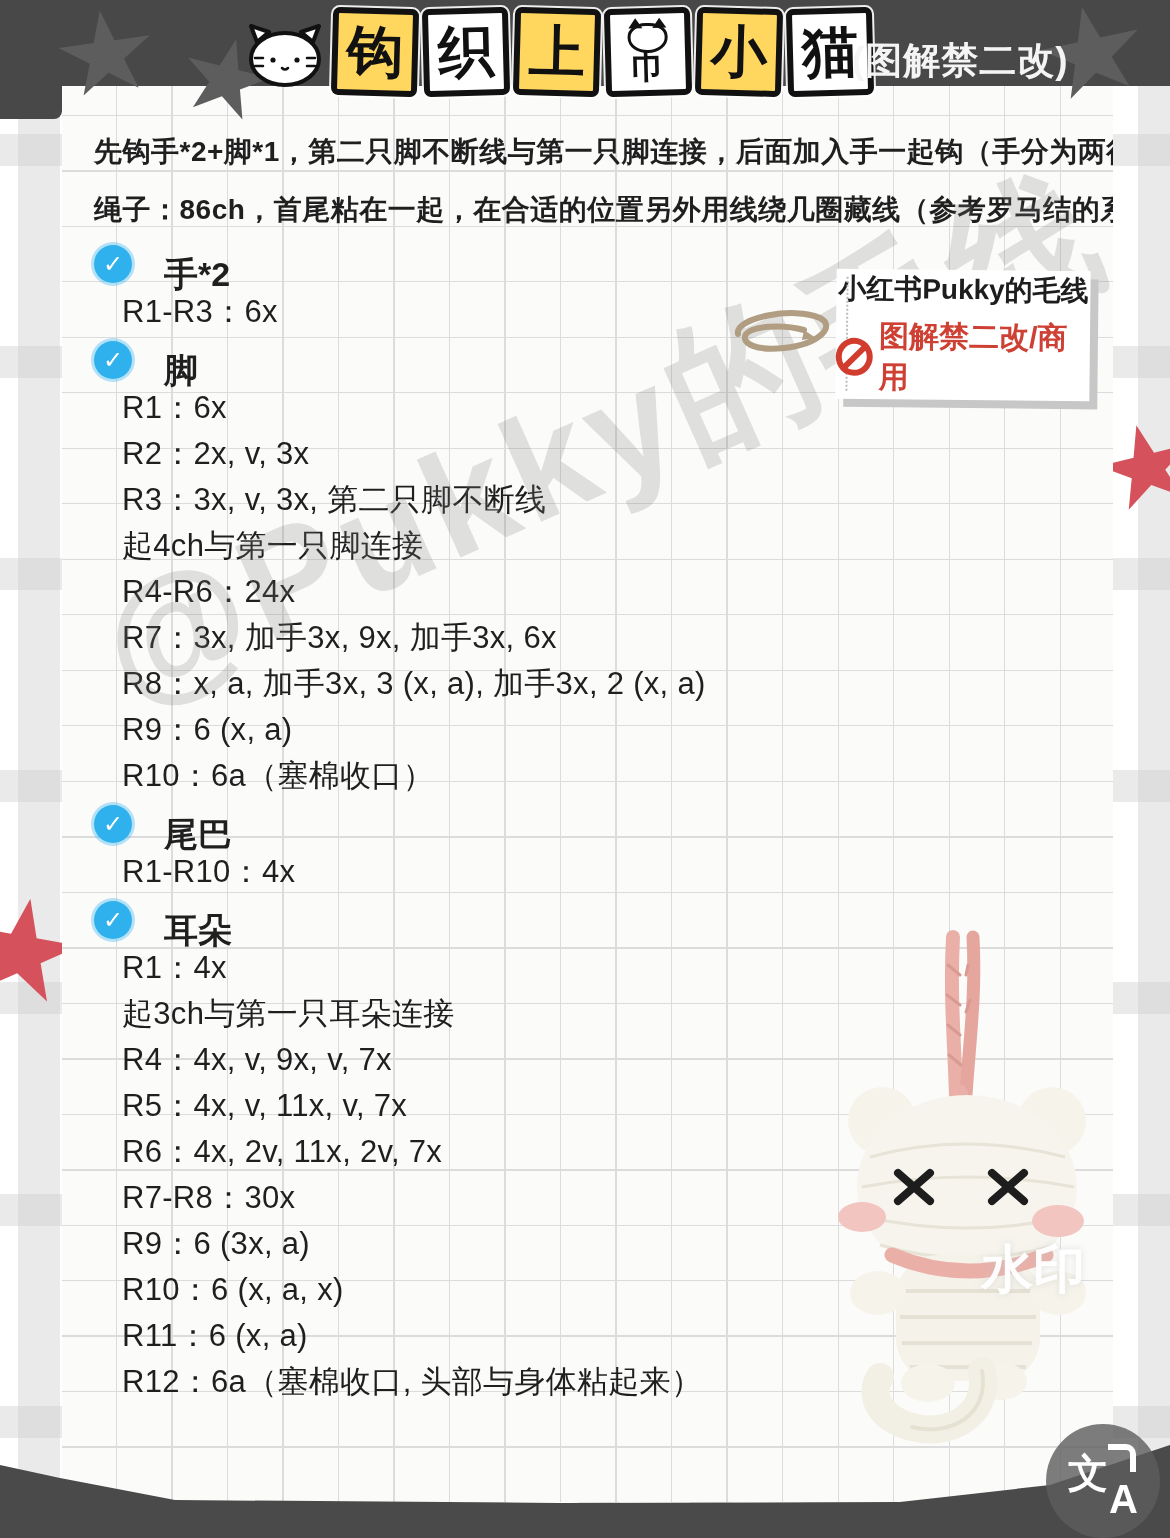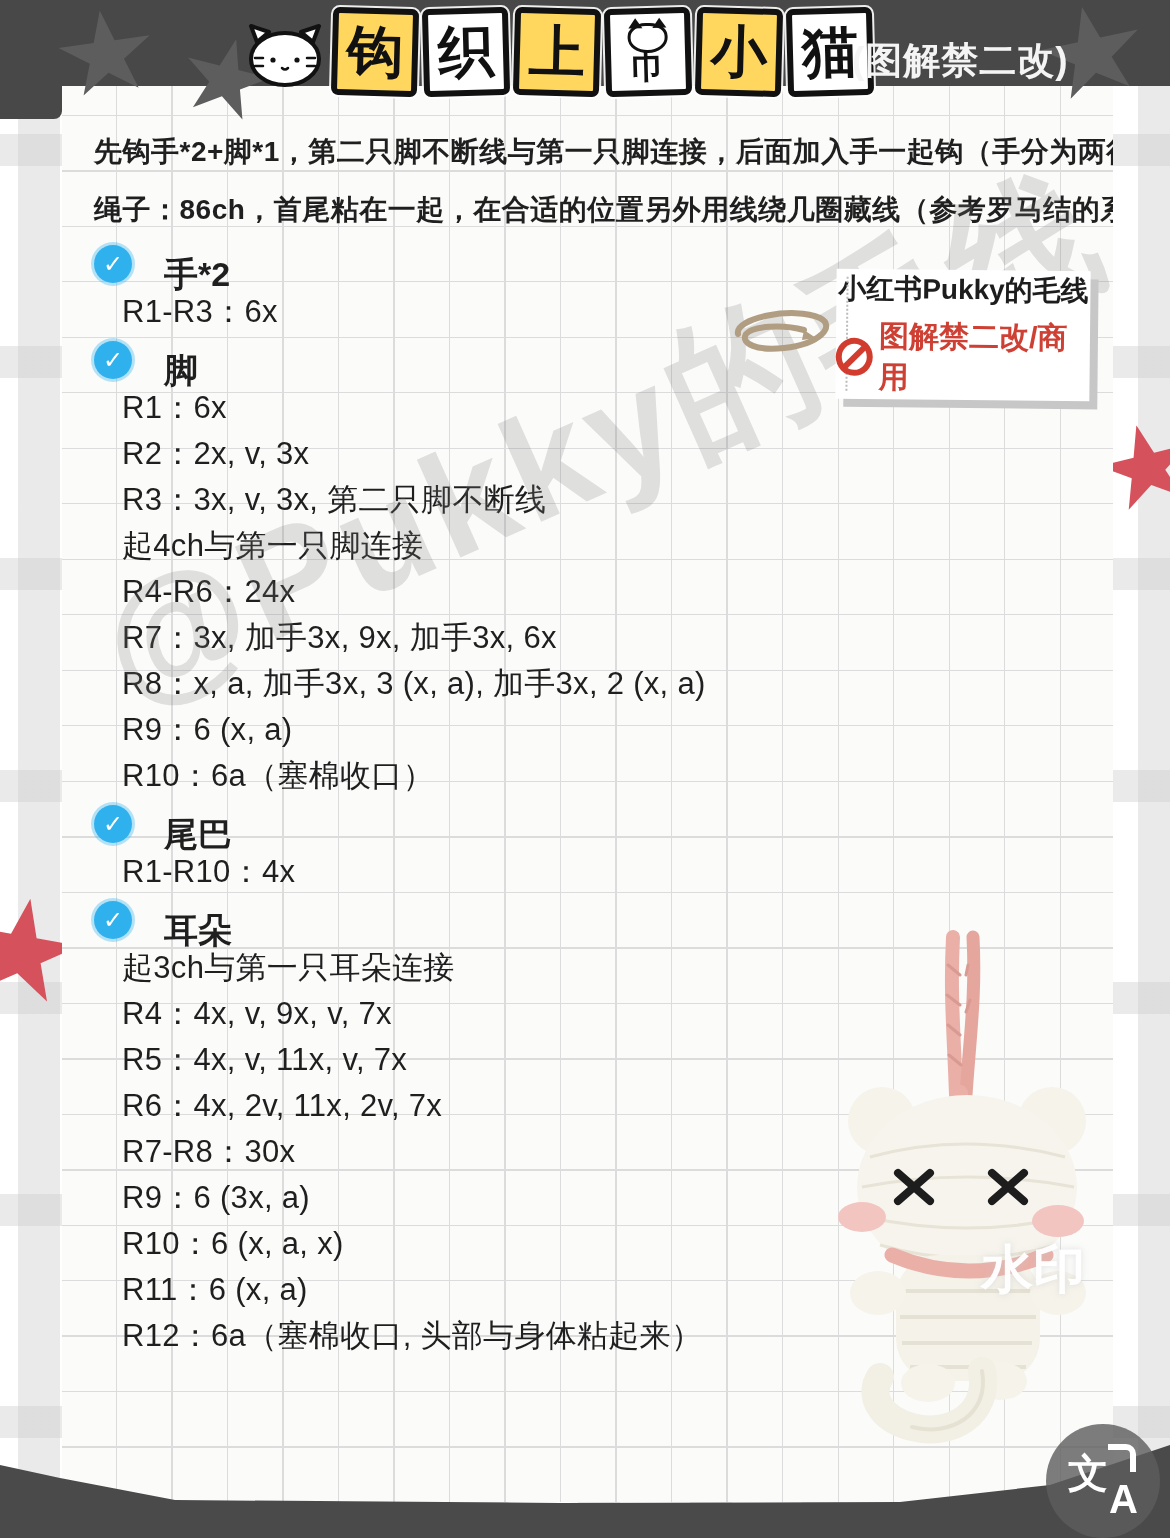--- a/index.html
+++ b/index.html
@@ -117,20 +117,21 @@
         <div class="row drow">R10：6a（塞棉收口）</div>
         <div class="row srow">
           <span class="badge">✓</span>
           <span class="stitle">尾巴</span>
         </div>
         <div class="row drow">R1-R10：4x</div>
         <div class="row srow">
           <span class="badge">✓</span>
           <span class="stitle">耳朵</span>
         </div>
+        <div class="row drow">R1：4x</div>
         <div class="row drow">起3ch与第一只耳朵连接</div>
         <div class="row drow">R4：4x, v, 9x, v, 7x</div>
         <div class="row drow">R5：4x, v, 11x, v, 7x</div>
         <div class="row drow">R6：4x, 2v, 11x, 2v, 7x</div>
         <div class="row drow">R7-R8：30x</div>
         <div class="row drow">R9：6 (3x, a)</div>
         <div class="row drow">R10：6 (x, a, x)</div>
         <div class="row drow">R11：6 (x, a)</div>
         <div class="row drow">R12：6a（塞棉收口, 头部与身体粘起来）</div>
       </div>

